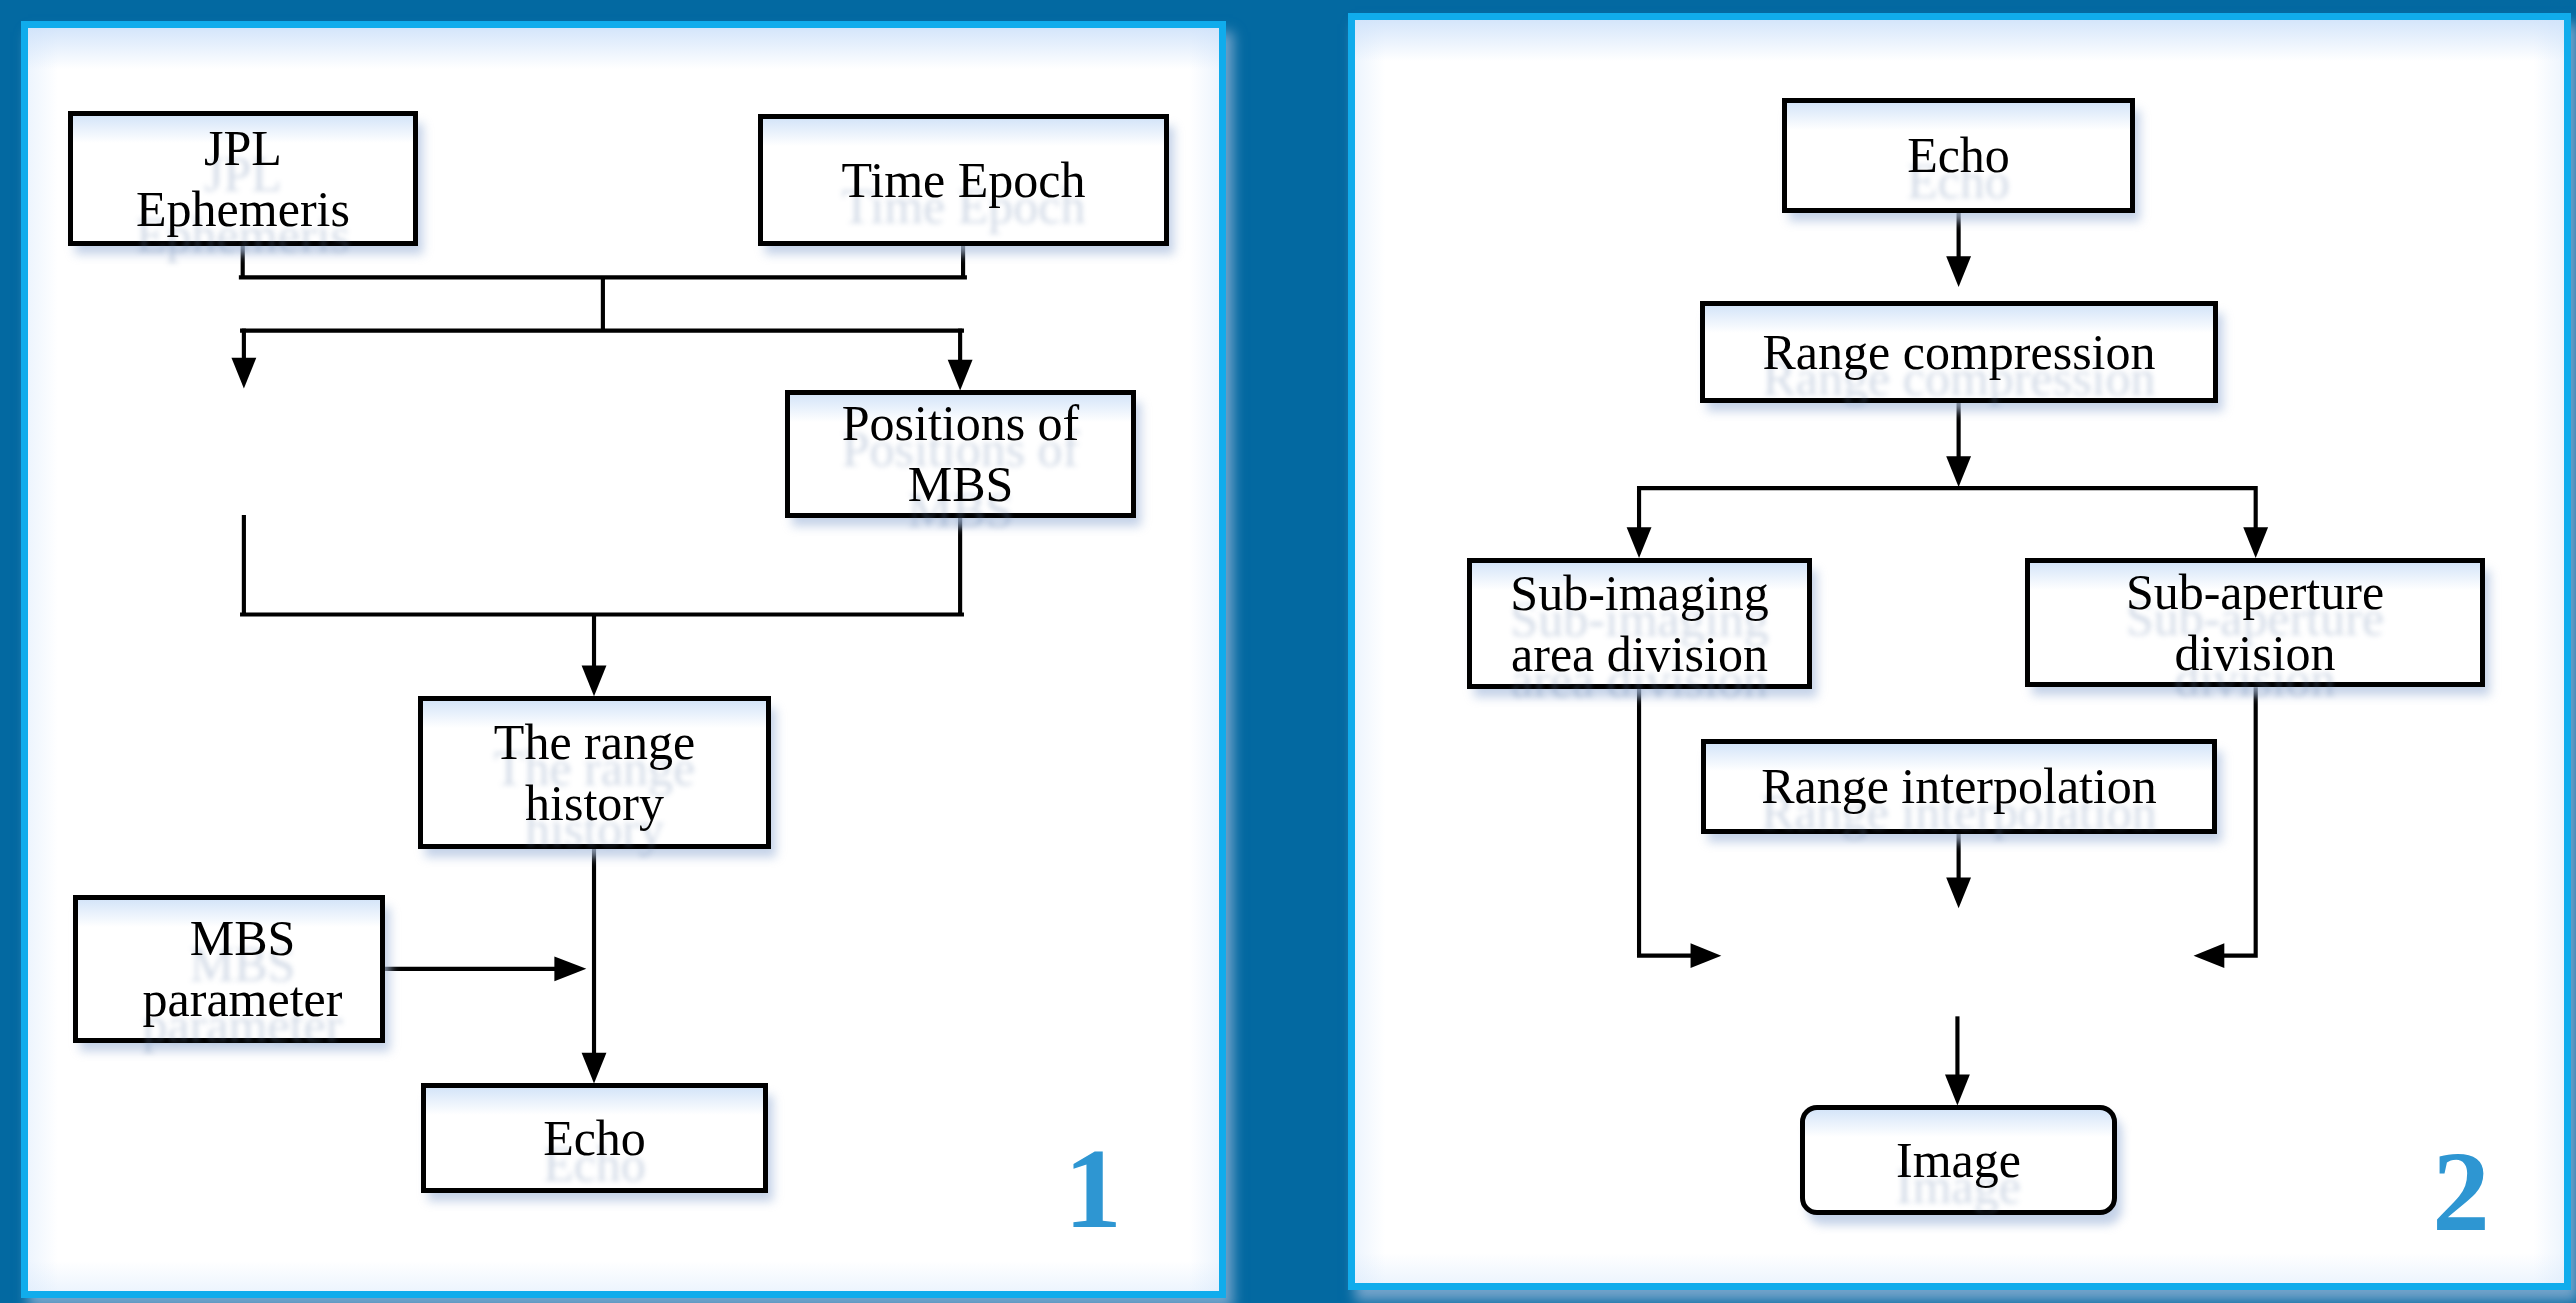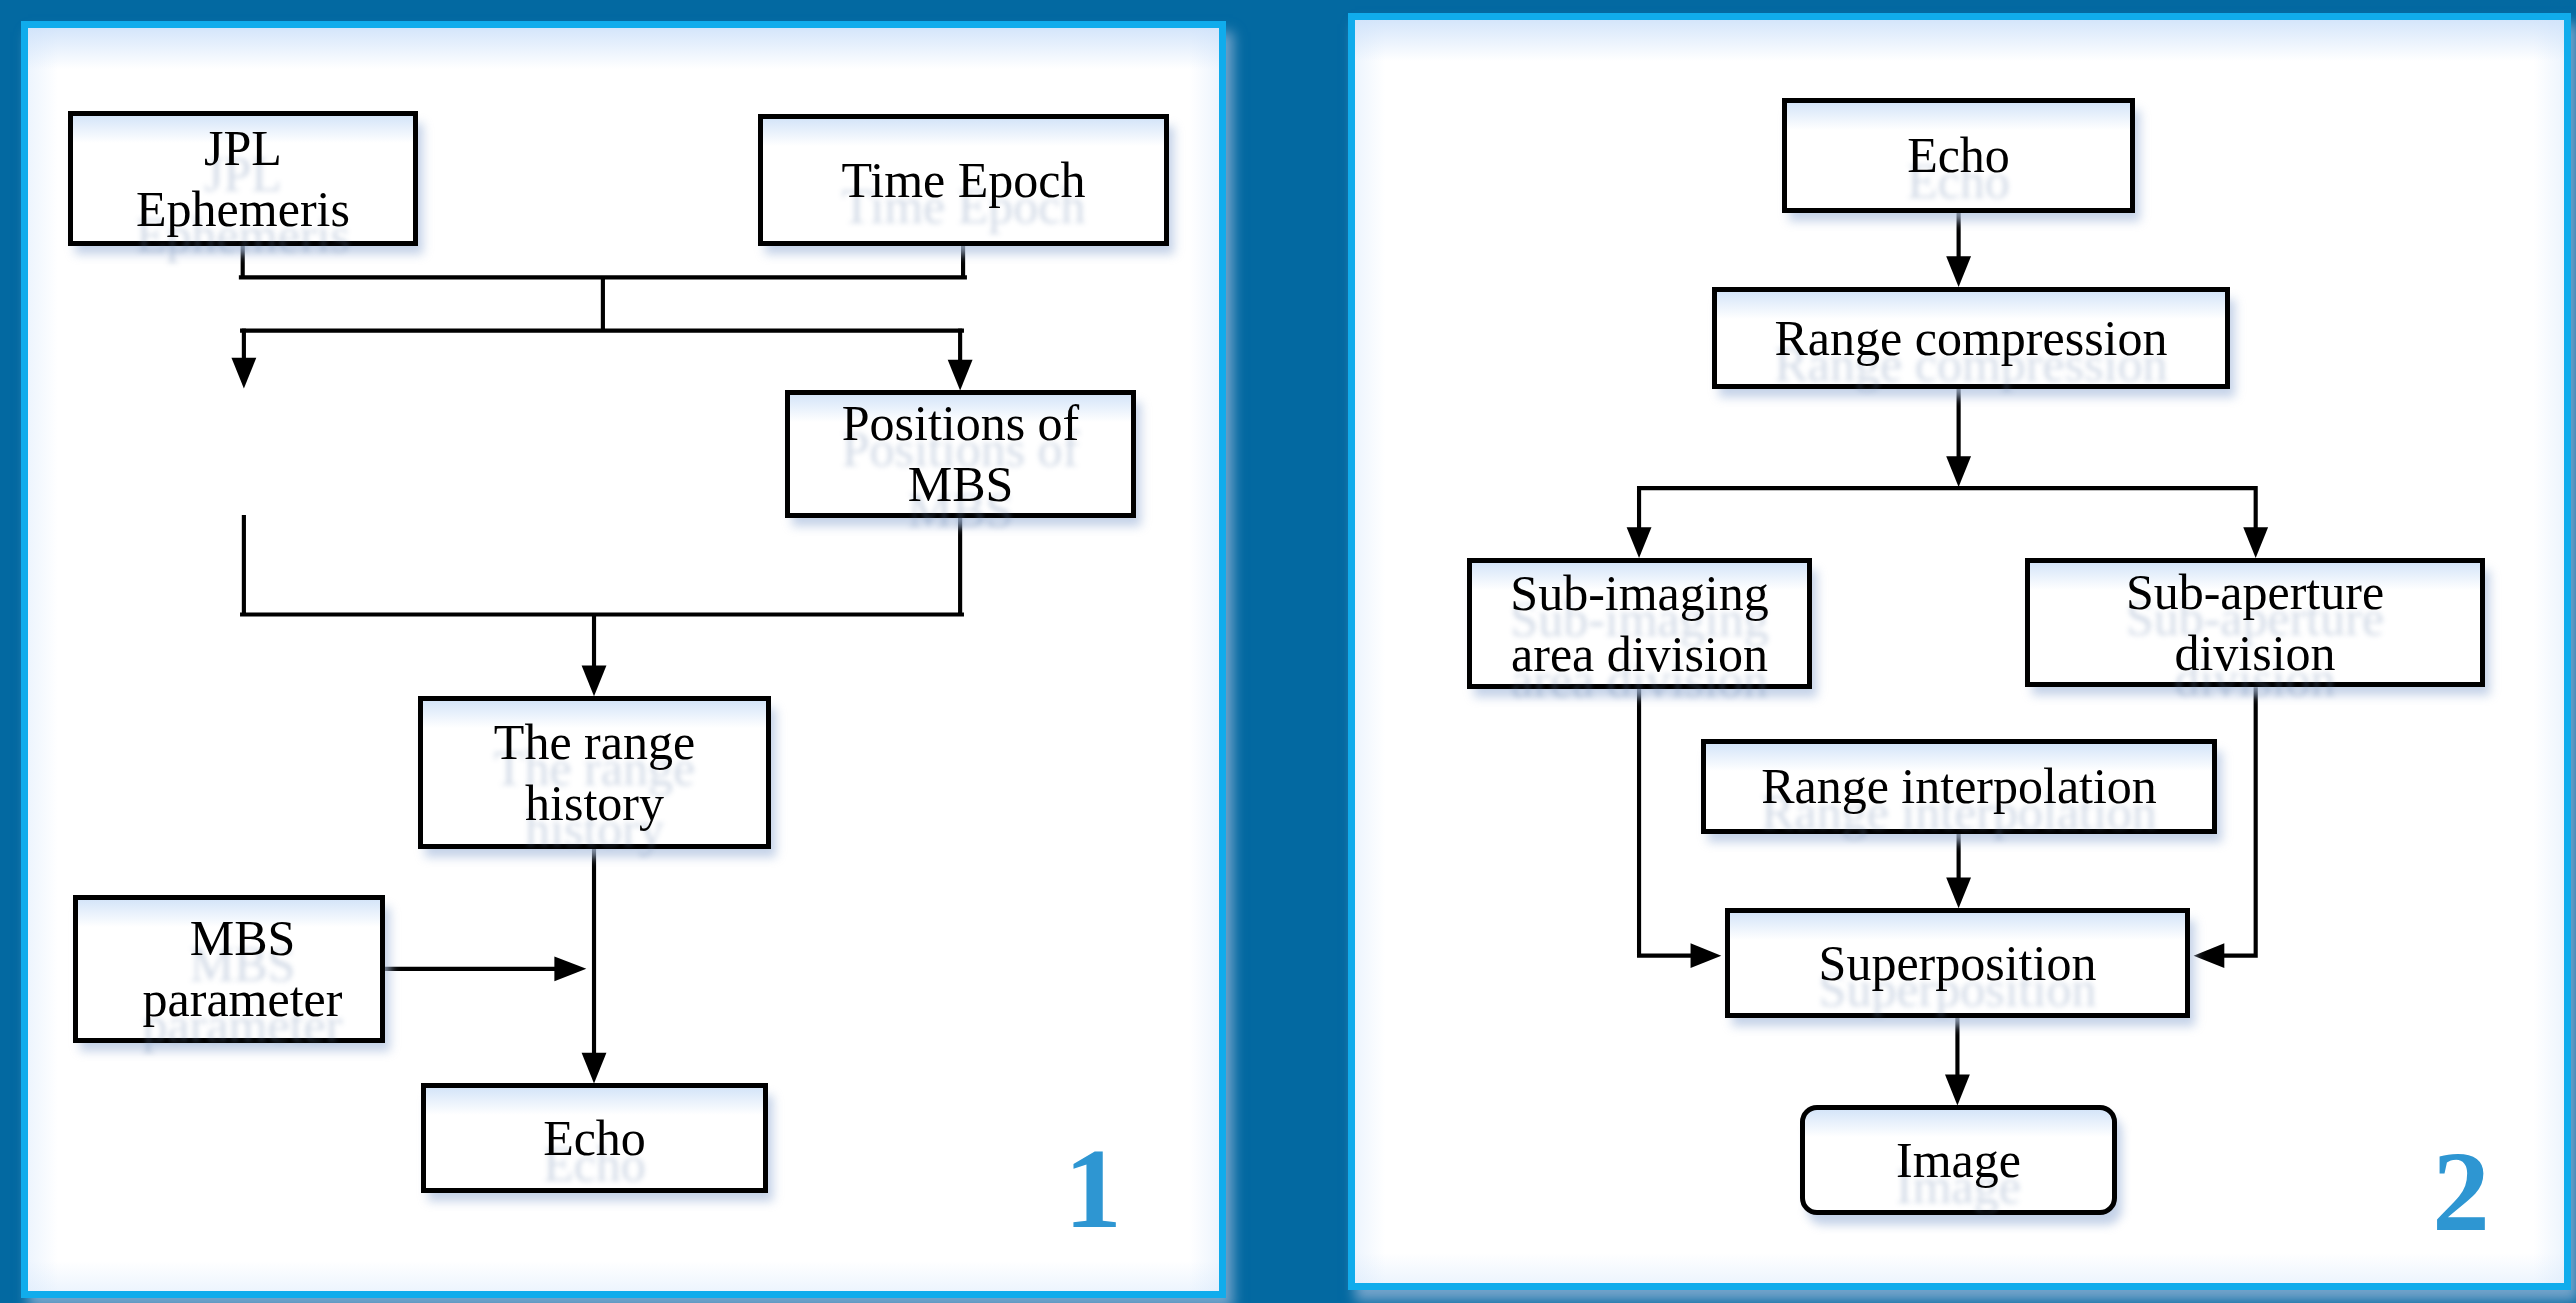--- a/index.html
+++ b/index.html
@@ -49,21 +49,21 @@
   .n1-jpl      {left:40px;  top:83px;  width:350px; height:135px;}
   .n1-epoch    {left:730px;top:86px;  width:411px; height:132px;}
   .n1-egt      {left:37px;  top:360px;  width:359px; height:128px;}
   .n1-mbs      {left:757px;top:362px;  width:351px; height:128px;}
   .n1-rangehist{left:390px; top:668px; width:353px; height:153px;}
   .n1-mbsparam {left:45px;  top:867px; width:312px; height:148px;padding-left:47px;}
   .n1-echo     {left:393px; top:1055px; width:347px; height:110px;}
   .num-1       {left:1000px;top:1089px; width:130px; height:142px;}
   
   .n2-echo     {left:427px; top:78px;  width:353px; height:115px;}
-  .n2-rangecomp{left:345px; top:267px;  width:518px; height:102px;margin-left:12px;}
+  .n2-rangecomp{left:345px; top:281px;  width:518px; height:102px;}
   .n2-subimg   {left:112px; top:538px;  width:345px; height:131px;}
   .n2-subap    {left:670px;top:538px;  width:460px; height:129px;}
   .n2-interp   {left:346px; top:719px; width:516px; height:95px;}
   .n2-super    {left:370px; top:888px; width:465px; height:110px;}
   .n2-image    {left:445px; top:1085px; width:317px; height:110px;border-radius:17px;}
   .num-2       {left:1038px;top:1097px; width:136px; height:148px;}
 </style>
 </head>
 <body>
 
@@ -137,20 +137,19 @@
         <path class="edge" d="M1018 1687 V1782"></path>
         <polygon class="head" points="997,1782 1039,1782 1018,1834"></polygon>
       </g>
     </svg>
 
     <div class="node n2-echo">Echo</div>
     <div class="node n2-rangecomp">Range compression</div>
     <div class="node n2-subimg">Sub-imaging area division</div>
     <div class="node n2-subap">Sub-aperture division</div>
     <div class="node n2-interp">Range interpolation</div>
-    <div class="node n2-super">Superposition</div>
     <div class="node n2-image">Image</div>
 
     <div class="panel-num num-2">2</div>
   </div>
 
 </div>
 
 
 </body></html>

